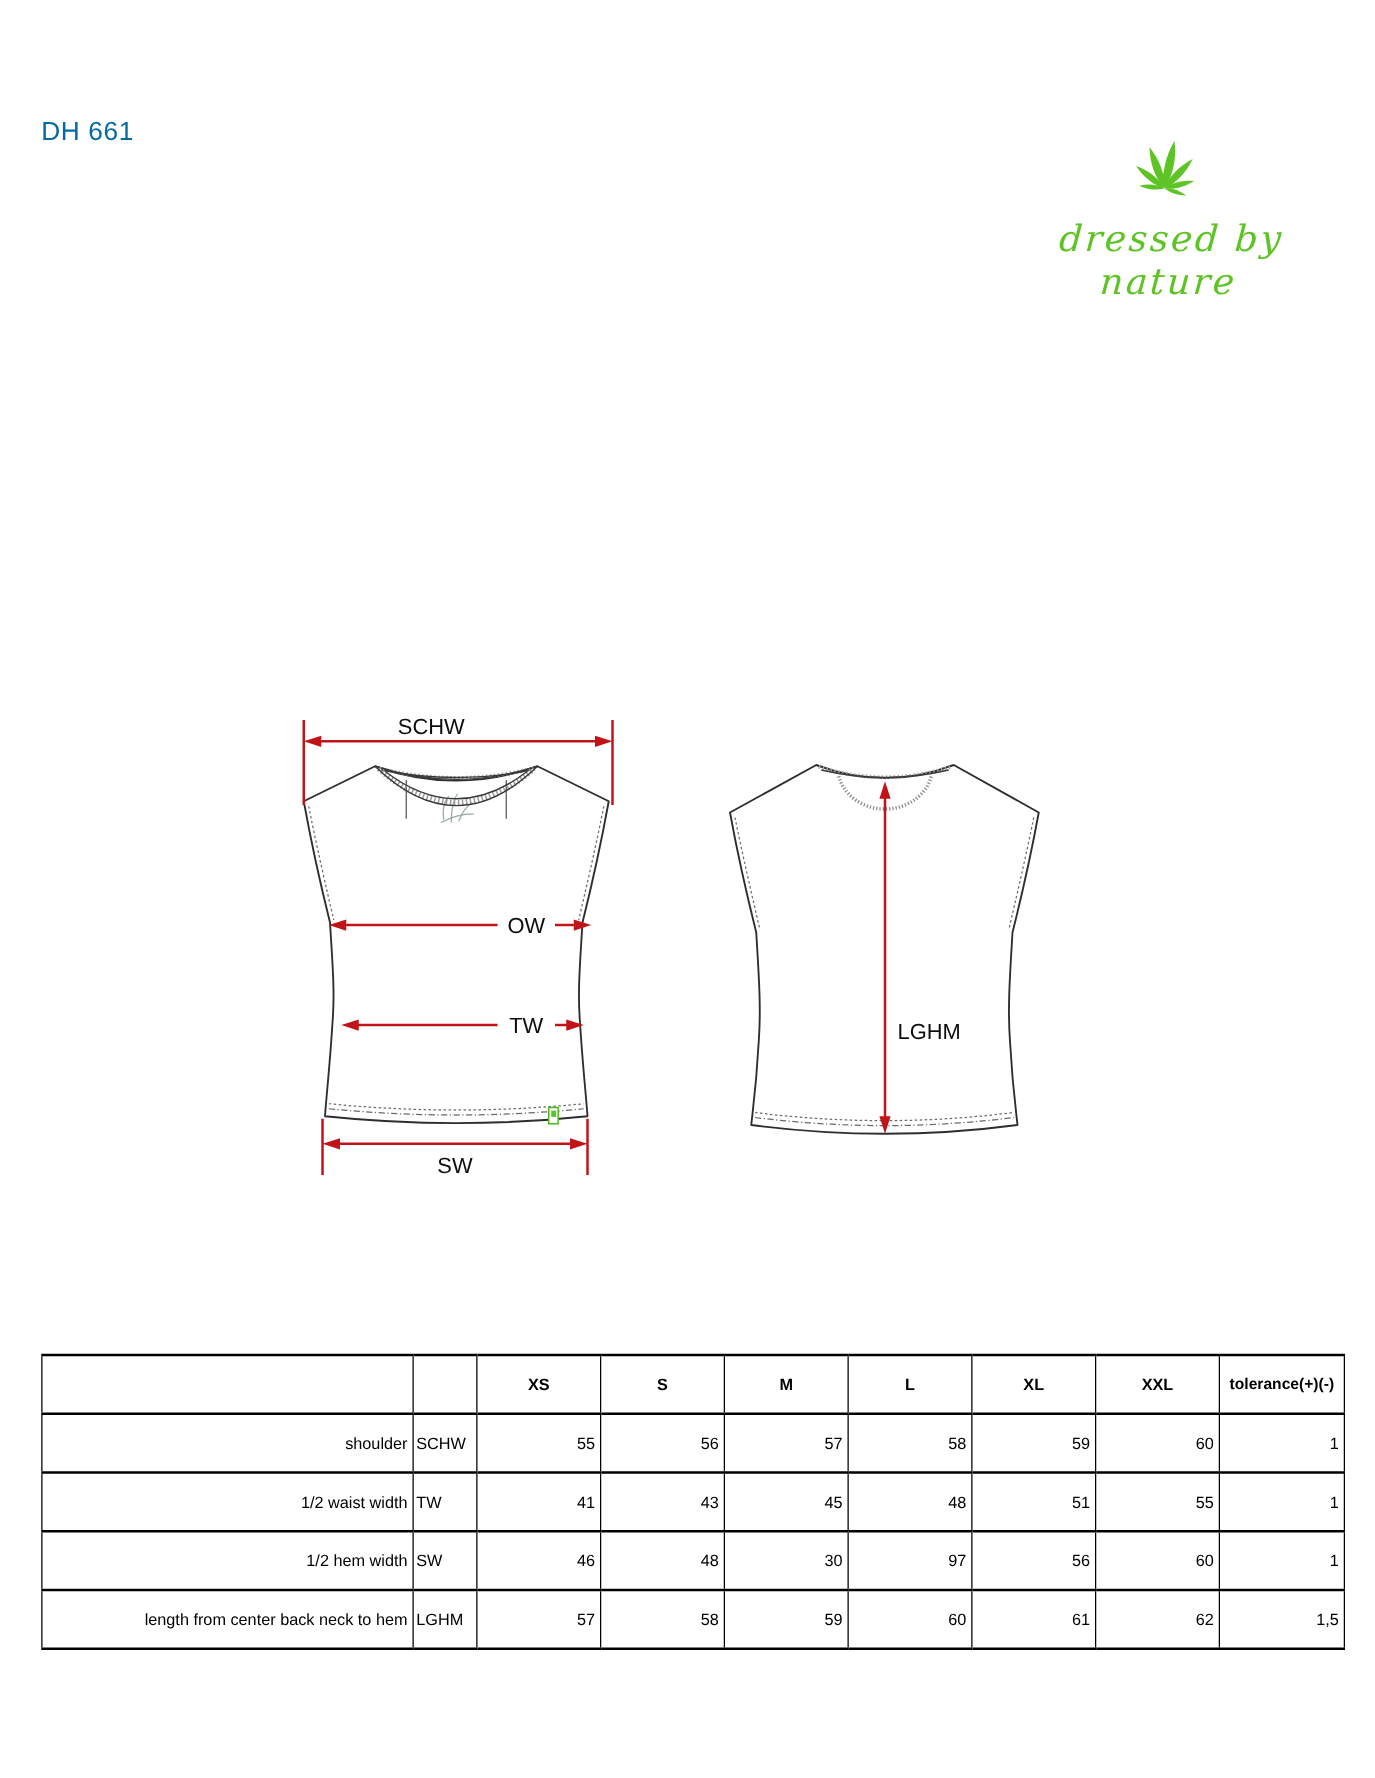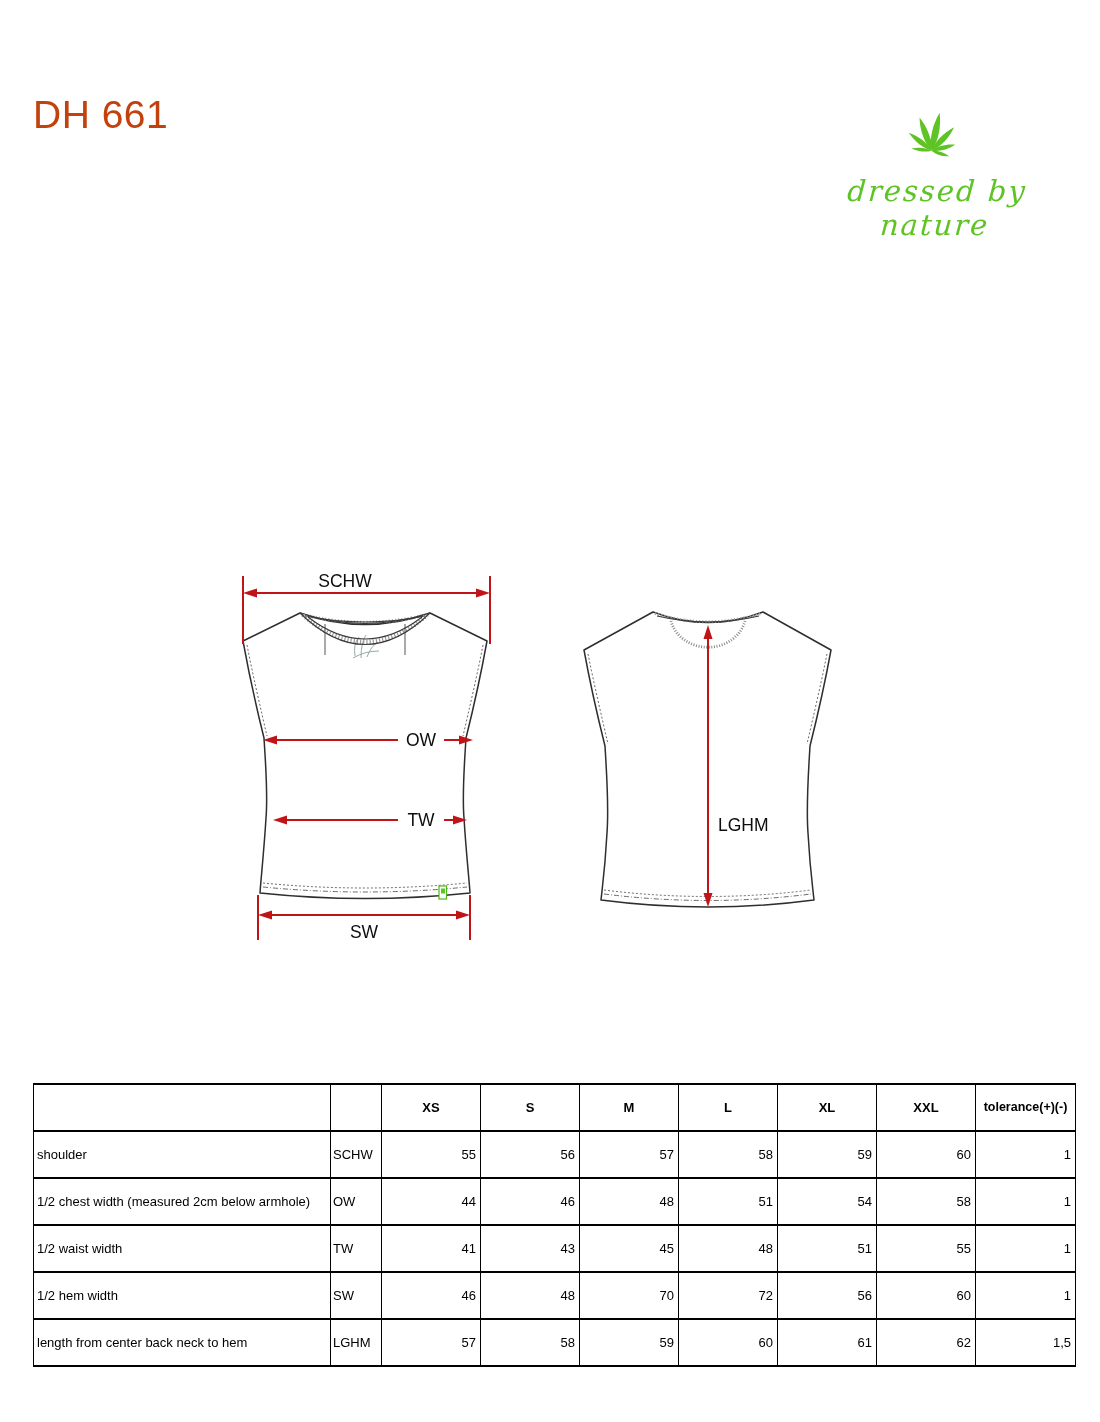--- a/index.html
+++ b/index.html
@@ -6,22 +6,22 @@
     --arrow-red:#c01418;
     --brand-green:#5ec324;
     --brand-gray:#44565a;
   }
   html,body{margin:0;padding:0;}
   body{
     width:1100px;height:1422px;background:#ffffff;position:relative;
     font-family:"Liberation Sans", sans-serif;color:#000;overflow:hidden;
   }
   .page-title{
-    position:absolute;left:33px;top:95px;font-size:39px;line-height:1;
-    letter-spacing:0.5px;color:#c2410c;
+    position:absolute;left:33px;top:95px;font-size:21px;line-height:1;
+    letter-spacing:0.5px;color:#0369a1;
   }
   .logo{
     position:absolute;left:816px;top:84px;width:240px;text-align:center;
   }
   .logo .leaf{display:block;margin:0 auto 4px auto;}
   .brand{
     font-size:40px;font-weight:600;color:var(--brand-gray);
     letter-spacing:0.5px;line-height:1.1;
   }
   .tagline{
@@ -52,21 +52,21 @@
   .spec-table{
     position:absolute;left:33px;top:1083px;width:1036px;
     border-collapse:collapse;table-layout:fixed;
     font-size:13px;line-height:1;
   }
   .spec-table td{
     border-left:1px solid #000;border-right:1px solid #000;
     border-top:2px solid #000;border-bottom:2px solid #000;
     height:21px;padding:12px 4px;overflow:hidden;white-space:nowrap;
   }
-  .spec-table .col-desc{width:289px;text-align:left;padding-left:3px;}
+  .spec-table .col-desc{width:289px;text-align:right;padding-left:3px;}
   .spec-table .col-code{width:44px;text-align:left;padding-left:2px;}
   .spec-table .col-sz{width:90px;}
   .spec-table .col-tol{width:91px;}
   .spec-table .hdr{font-weight:bold;text-align:center;}
   .spec-table .hdr-tol{font-weight:bold;text-align:center;font-size:12.5px;margin-top:35px;}
   .spec-table .val{text-align:right;margin-top:14px;}
 </style>
 </head>
 <body>
 
@@ -228,48 +228,37 @@
     <td class="col-code">SCHW</td>
     <td class="col-sz val">55</td>
     <td class="col-sz val">56</td>
     <td class="col-sz val">57</td>
     <td class="col-sz val">58</td>
     <td class="col-sz val">59</td>
     <td class="col-sz val">60</td>
     <td class="col-tol val">1</td>
   </tr>
   <tr>
-    <td class="col-desc">1/2 chest width (measured 2cm below armhole)</td>
-    <td class="col-code">OW</td>
-    <td class="col-sz val">44</td>
-    <td class="col-sz val">46</td>
-    <td class="col-sz val">48</td>
-    <td class="col-sz val">51</td>
-    <td class="col-sz val">54</td>
-    <td class="col-sz val">58</td>
-    <td class="col-tol val">1</td>
-  </tr>
-  <tr>
     <td class="col-desc">1/2 waist width</td>
     <td class="col-code">TW</td>
     <td class="col-sz val">41</td>
     <td class="col-sz val">43</td>
     <td class="col-sz val">45</td>
     <td class="col-sz val">48</td>
     <td class="col-sz val">51</td>
     <td class="col-sz val">55</td>
     <td class="col-tol val">1</td>
   </tr>
   <tr>
     <td class="col-desc">1/2 hem width</td>
     <td class="col-code">SW</td>
     <td class="col-sz val">46</td>
     <td class="col-sz val">48</td>
-    <td class="col-sz val">70</td>
-    <td class="col-sz val">72</td>
+    <td class="col-sz val">30</td>
+    <td class="col-sz val">97</td>
     <td class="col-sz val">56</td>
     <td class="col-sz val">60</td>
     <td class="col-tol val">1</td>
   </tr>
   <tr>
     <td class="col-desc">length from center back neck to hem</td>
     <td class="col-code">LGHM</td>
     <td class="col-sz val">57</td>
     <td class="col-sz val">58</td>
     <td class="col-sz val">59</td>

